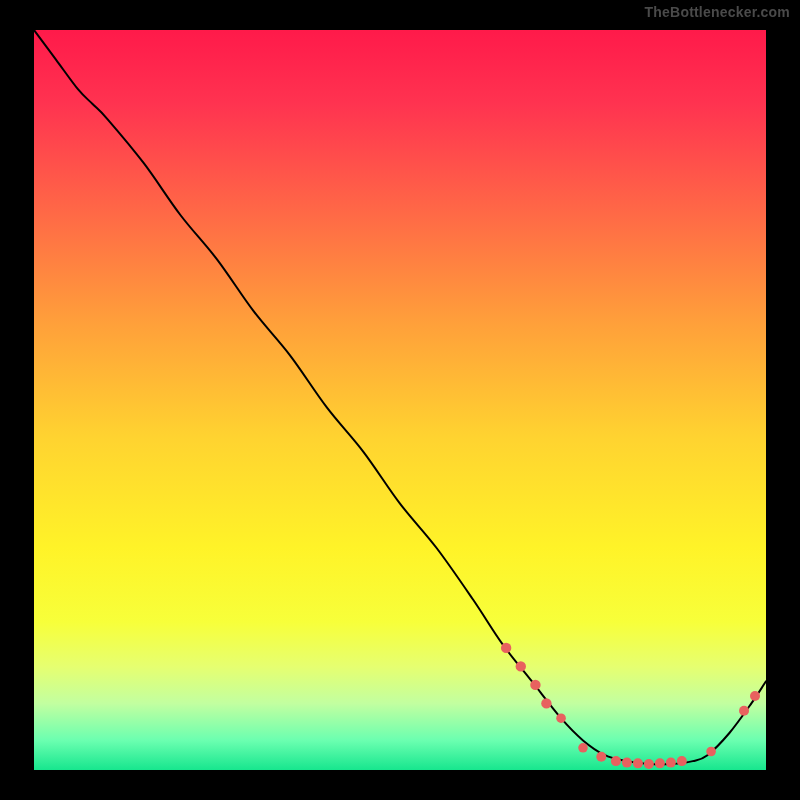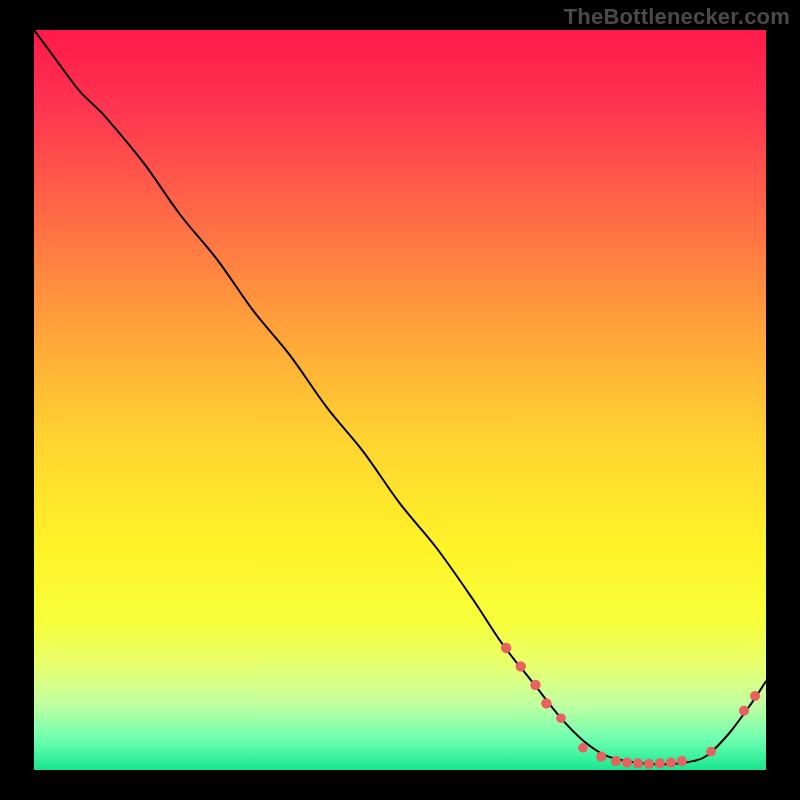--- a/index.html
+++ b/index.html
@@ -15,21 +15,21 @@
     position: relative;
     width: 800px;
     height: 800px;
     background: #000;
   }
   .watermark {
     position: absolute;
     top: 4px;
     right: 10px;
     color: #4a4a4a;
-    font-size: 22px;
+    font-size: 14px;
     font-weight: 600;
     letter-spacing: 0.2px;
     z-index: 5;
   }
   .plot-wrap {
     position: absolute;
     left: 34px;
     top: 30px;
     width: 732px;
     height: 740px;

